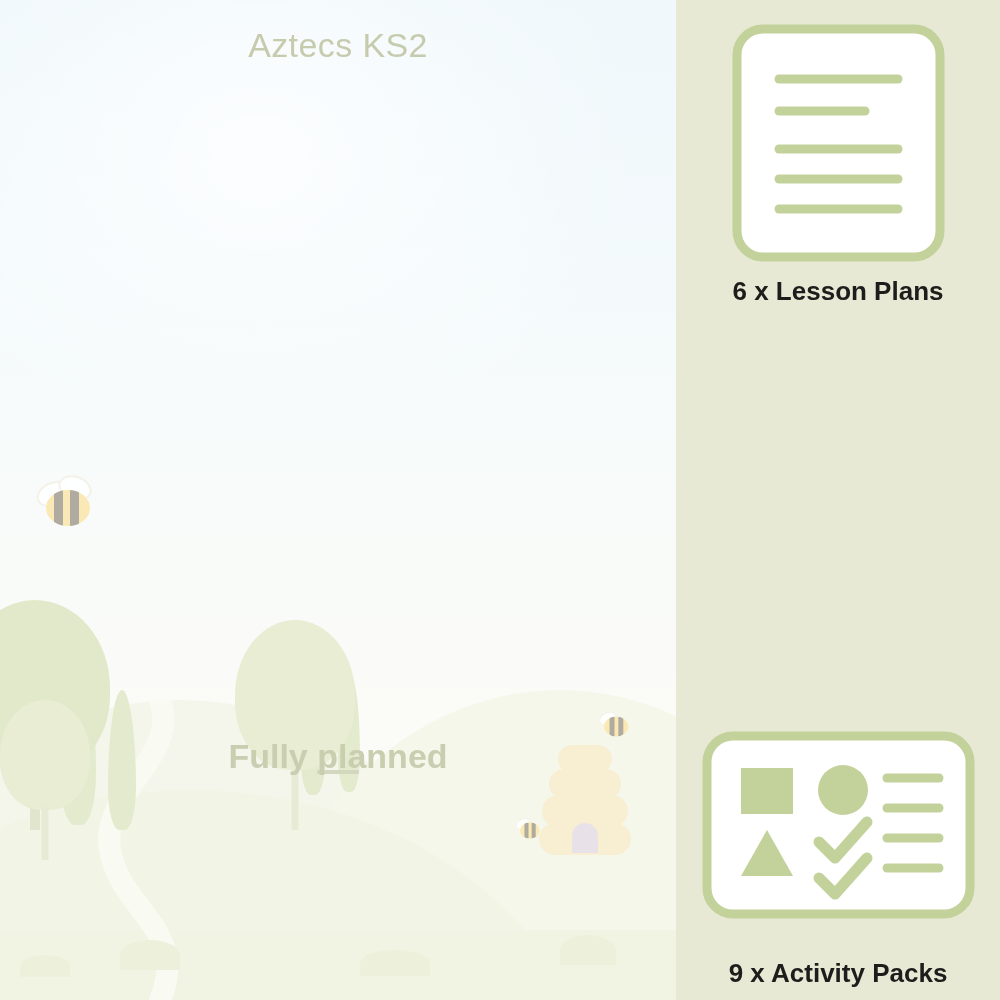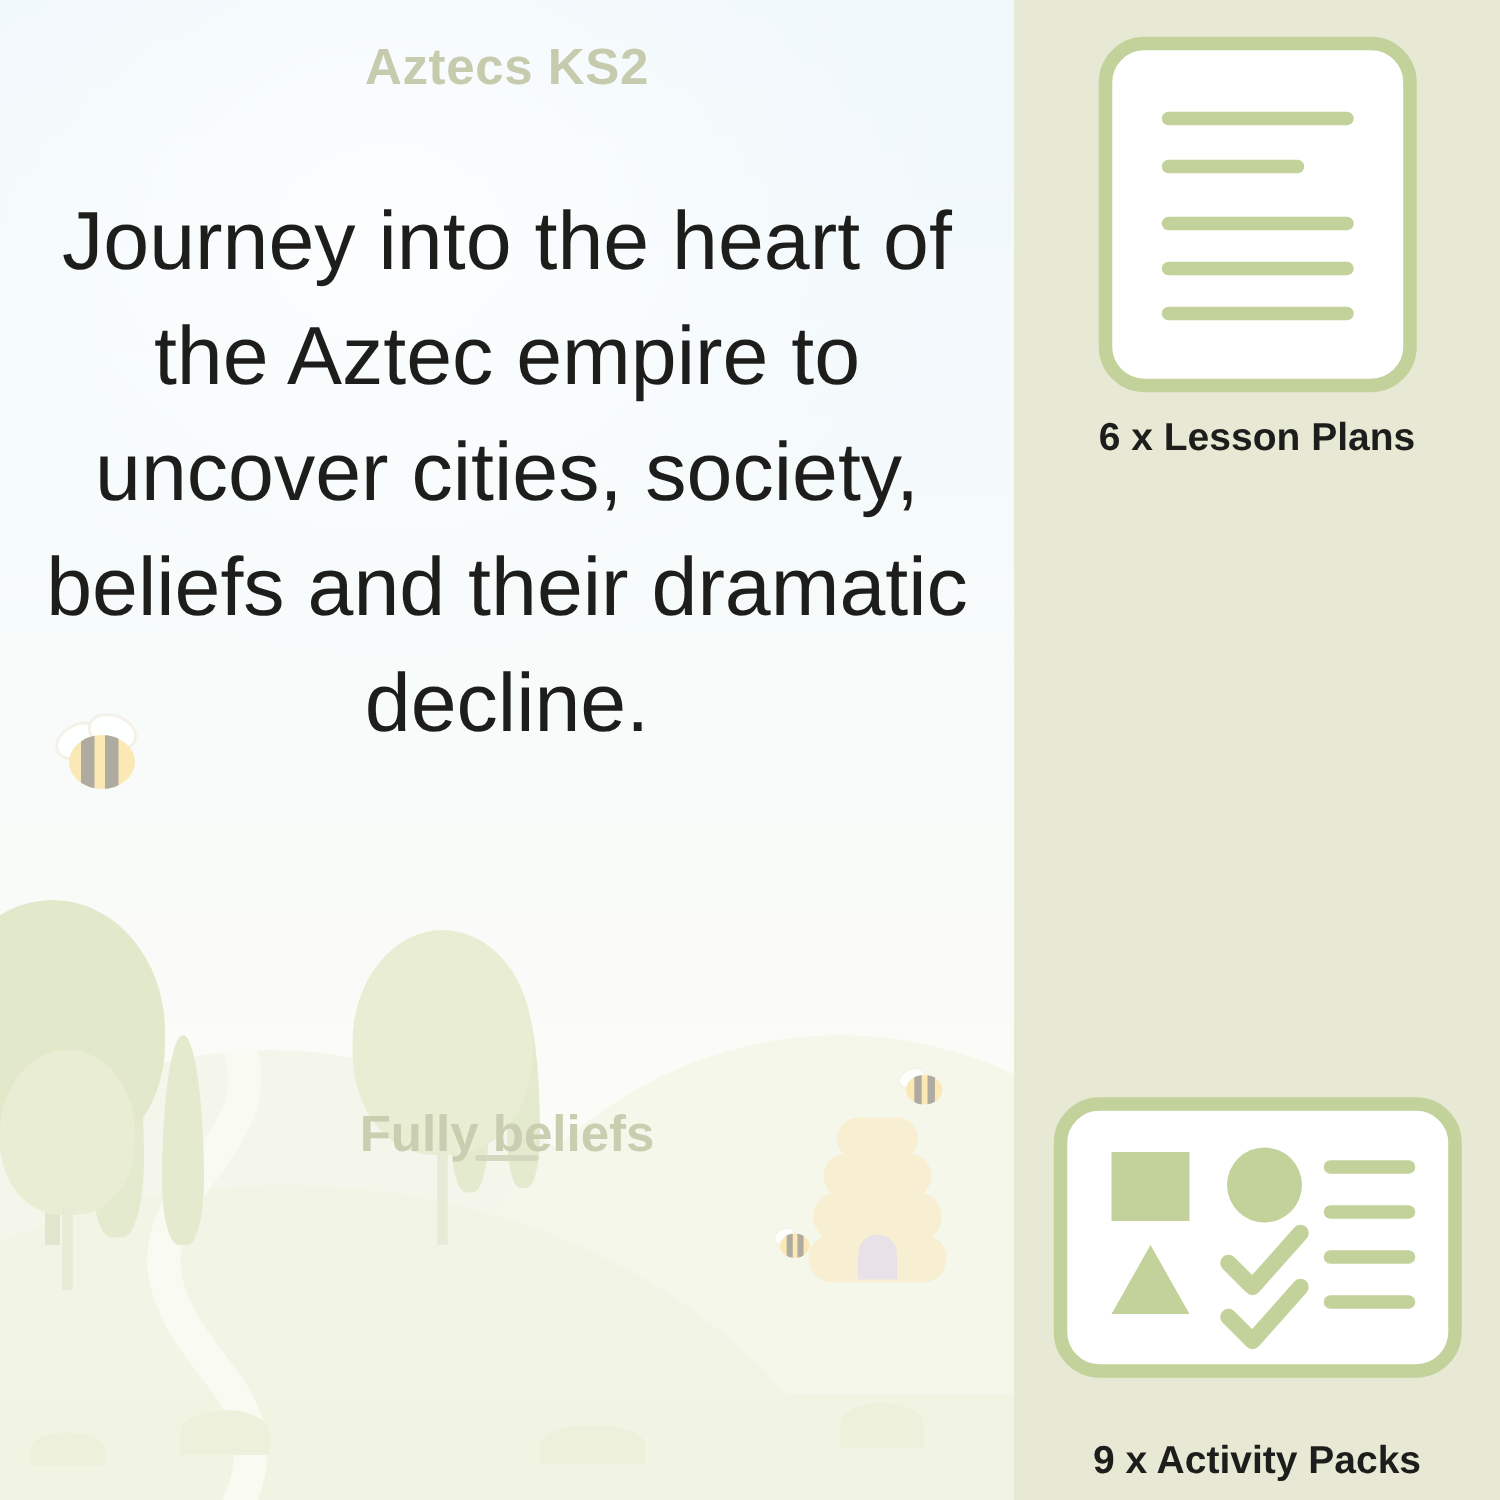--- a/index.html
+++ b/index.html
@@ -181,21 +181,21 @@
   }
 
   
   .kicker {
     position: absolute;
     left: 0;
     top: 26px;
     width: 676px;
     text-align: center;
     font-size: 34px;
-    font-weight: bold;
+    font-weight: normal;
     color: #c7cbae;
     letter-spacing: .4px;
   }
   .headline {
     position: absolute;
     left: 30px;
     top: 122px;
     width: 616px;
     text-align: center;
     font-size: 55px;
@@ -320,24 +320,23 @@
 
     <div class="tuft" style="left:120px; top:940px; width:60px; height:30px;"></div>
     <div class="tuft" style="left:360px; top:950px; width:70px; height:26px;"></div>
     <div class="tuft" style="left:560px; top:935px; width:56px; height:30px;"></div>
     <div class="tuft" style="left:20px; top:955px; width:50px; height:22px;"></div>
 
     <div class="veil"></div>
   </div>
 
   <div class="kicker">Aztecs KS2</div>
-  <div class="headline">Journey into the heart of the Aztec empire to uncover cities, society, beliefs and their dramatic decline.</div>
 
   <div class="features">
-    <div class="feature">Fully beliefs</div>
+    <div class="feature">Fully planned</div>
     <div class="feature-divider"></div>
     <div class="feature-divider"></div>
   </div>
 
   <div class="right-panel">
 
     <div class="resource" style="top:18px;">
       <div class="icon-wrap">
         <svg width="215" height="240" viewBox="0 0 215 240">
           <rect x="6" y="6" width="203" height="228" rx="26" ry="26" fill="#ffffff" stroke="#c3d19a" stroke-width="9"></rect>

